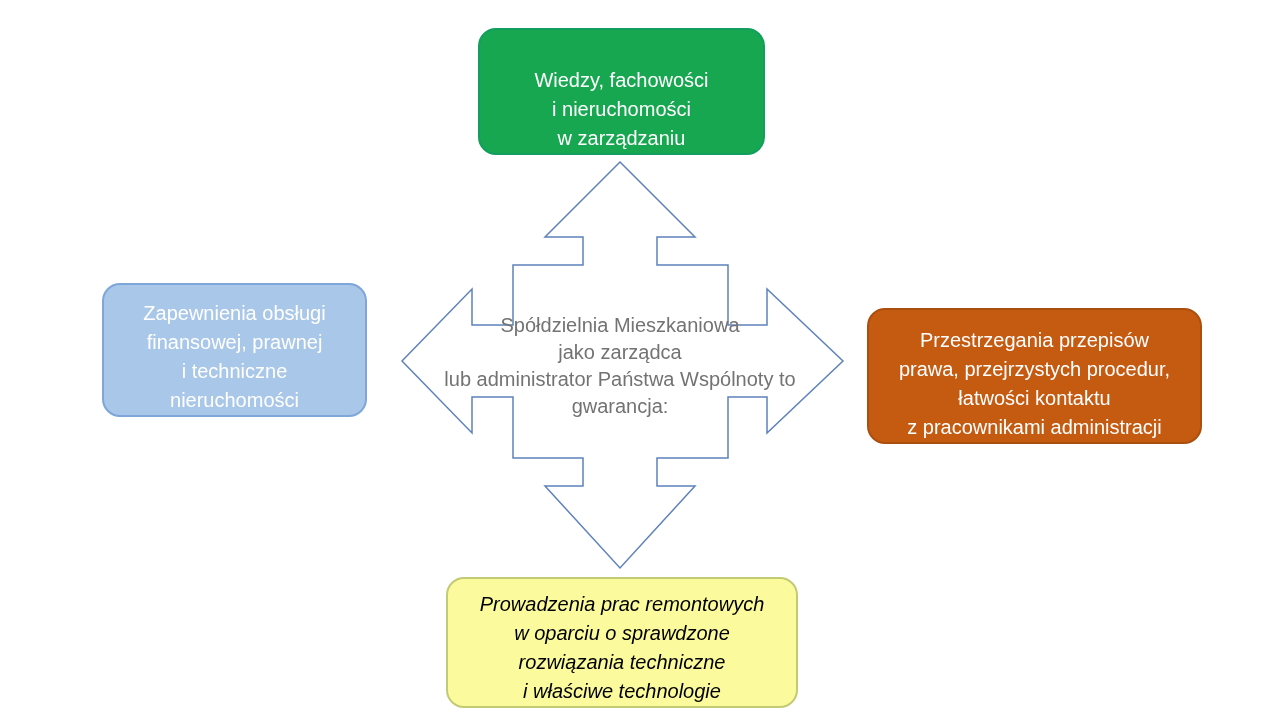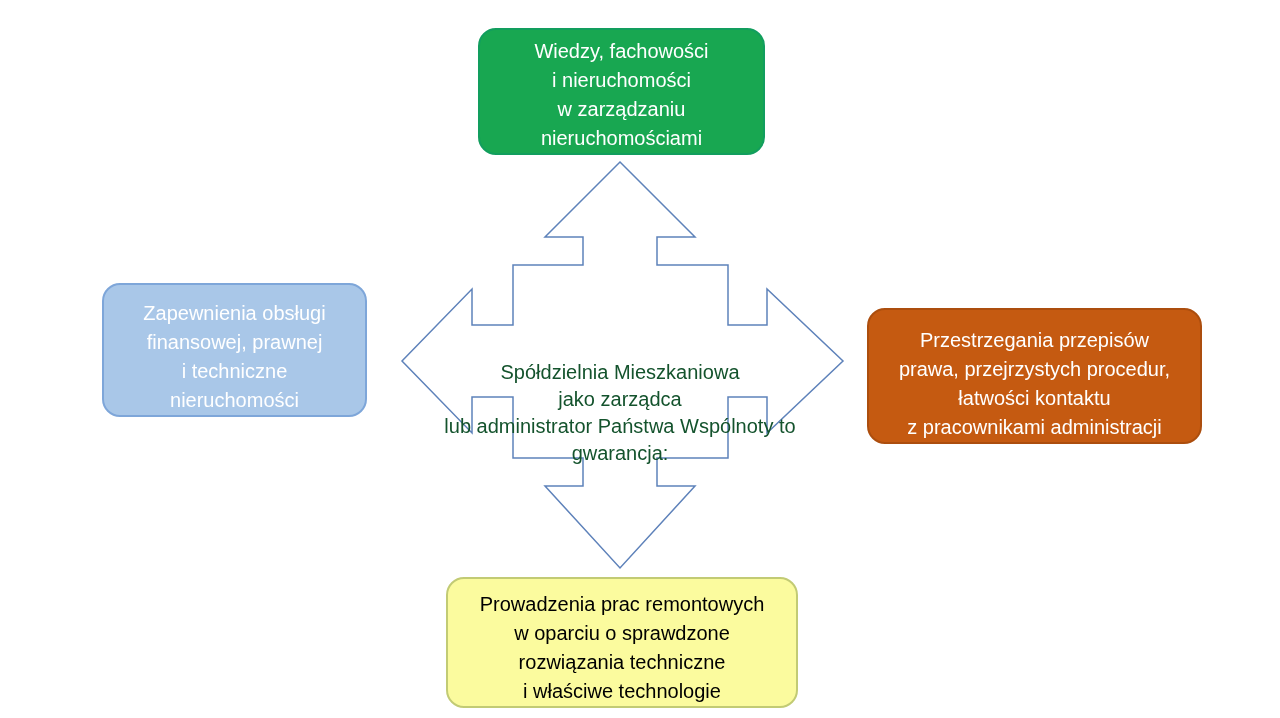--- a/index.html
+++ b/index.html
@@ -35,21 +35,21 @@
     line-height: 29px;
     box-sizing: border-box;
   }
   .box span {
     display: block;
     white-space: nowrap;
   }
   .box-top    { left: 478px; top: 28px;  width: 287px; height: 127px; }
   .box-left   { left: 102px; top: 283px; width: 265px; height: 134px; }
   .box-right  { left: 867px; top: 308px; width: 335px; height: 136px; }
-  .box-bottom { left: 446px; top: 577px; width: 352px; height: 131px; }
+  .box-bottom { left: 446px; top: 577px; width: 352px; height: 131px; font-style: italic; }
   .center-text {
     position: absolute;
     left: 410px;
     top: 312px;
     width: 420px;
     text-align: center;
     font-size: 20px;
     line-height: 27px;
   }
   .center-text span {
@@ -70,32 +70,31 @@
          L 767 433 L 767 397 L 728 397 L 728 458
          L 657 458 L 657 486 L 695 486
          L 620 568
          L 545 486 L 583 486 L 583 458
          L 513 458 L 513 397 L 472 397 L 472 433
          L 402 361
          L 472 289 L 472 325 L 513 325 L 513 265
          L 583 265 L 583 237 L 545 237 Z" fill="#FFFFFF" stroke="#5E82BA" stroke-width="1.5" stroke-linejoin="miter"></path>
   </svg>
 
-  <div class="center-text" style="color: #14532d; margin-top: 47px;">
+  <div class="center-text" style="color: #737373;">
     <span>Spółdzielnia Mieszkaniowa</span>
     <span>jako zarządca</span>
     <span>lub administrator Państwa Wspólnoty to</span>
     <span>gwarancja:</span>
   </div>
 
   <div class="box box-top" style="background: rgb(24, 167, 81); border-color: rgb(18, 158, 94); color: rgb(255, 255, 255);">
     <span>Wiedzy, fachowości</span>
     <span>i nieruchomości</span>
     <span>w zarządzaniu</span>
-    <span>nieruchomościami</span>
   </div>
 
   <div class="box box-left" style="background: rgb(169, 199, 232); border-color: rgb(126, 166, 217); color: rgb(255, 255, 255);">
     <span>Zapewnienia obsługi</span>
     <span>finansowej, prawnej</span>
     <span>i techniczne</span>
     <span>nieruchomości</span>
   </div>
 
   <div class="box box-right" style="background: rgb(197, 90, 17); border-color: rgb(172, 78, 14); color: rgb(255, 255, 255);">

